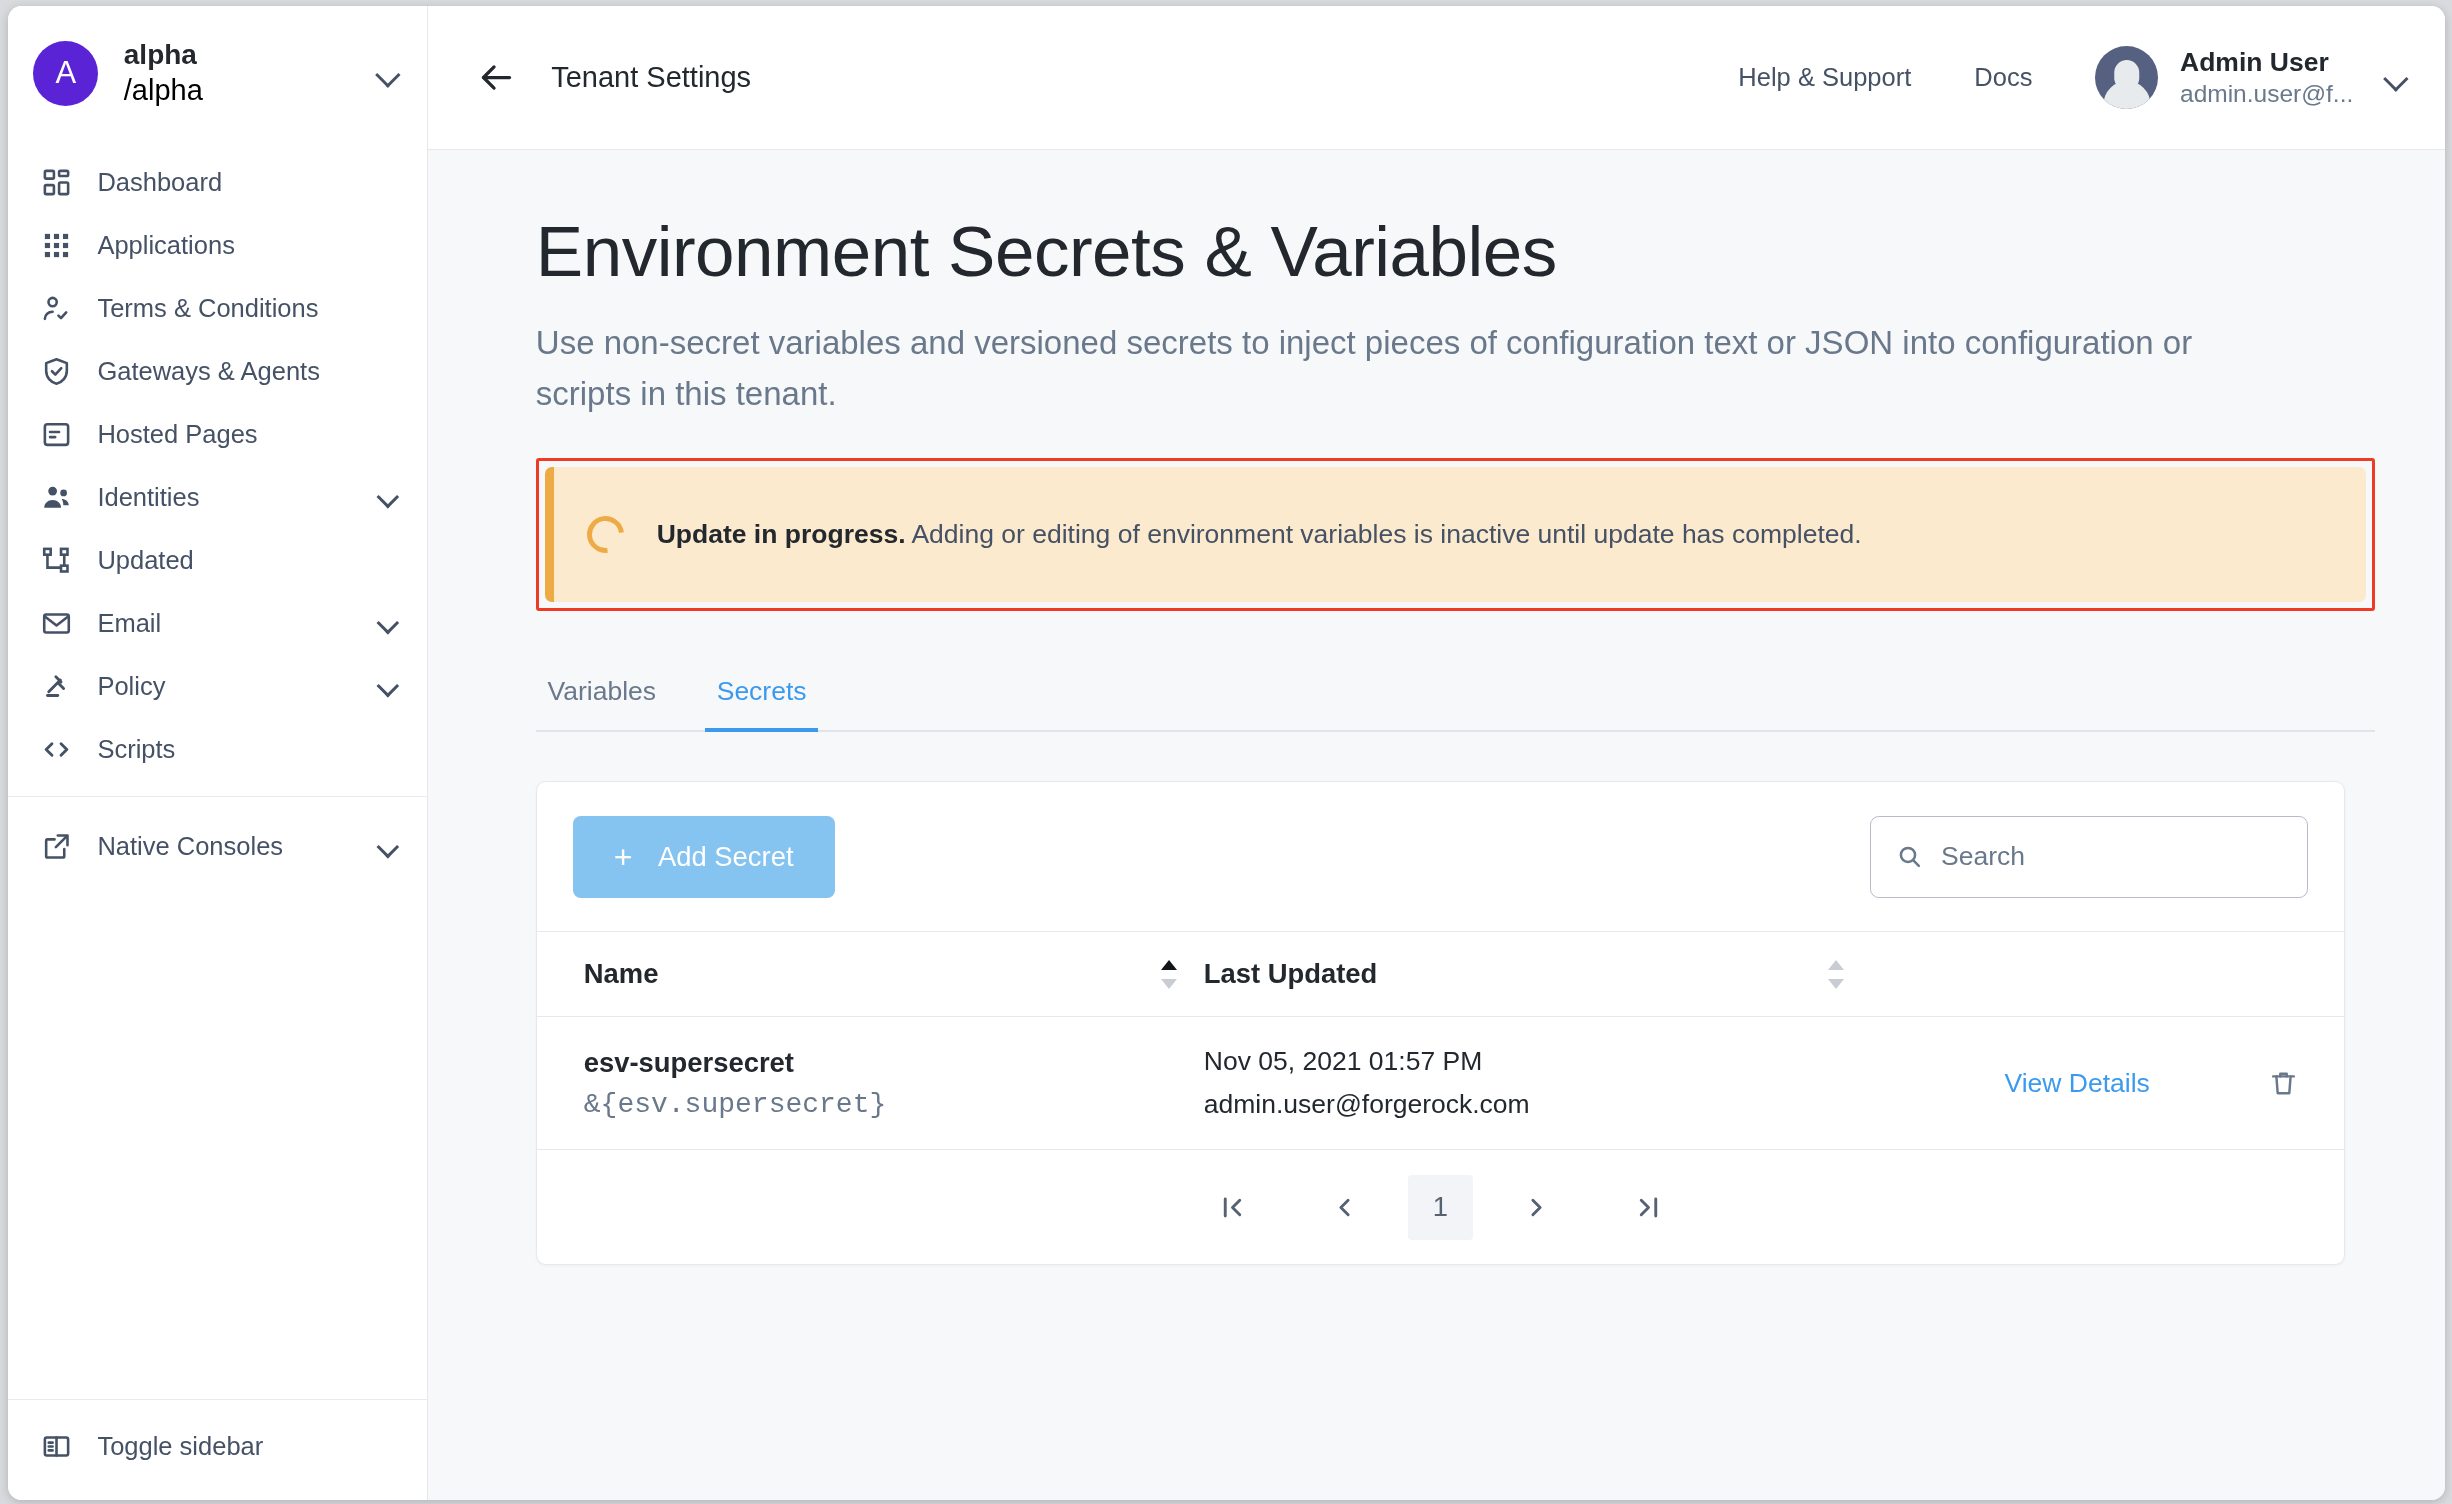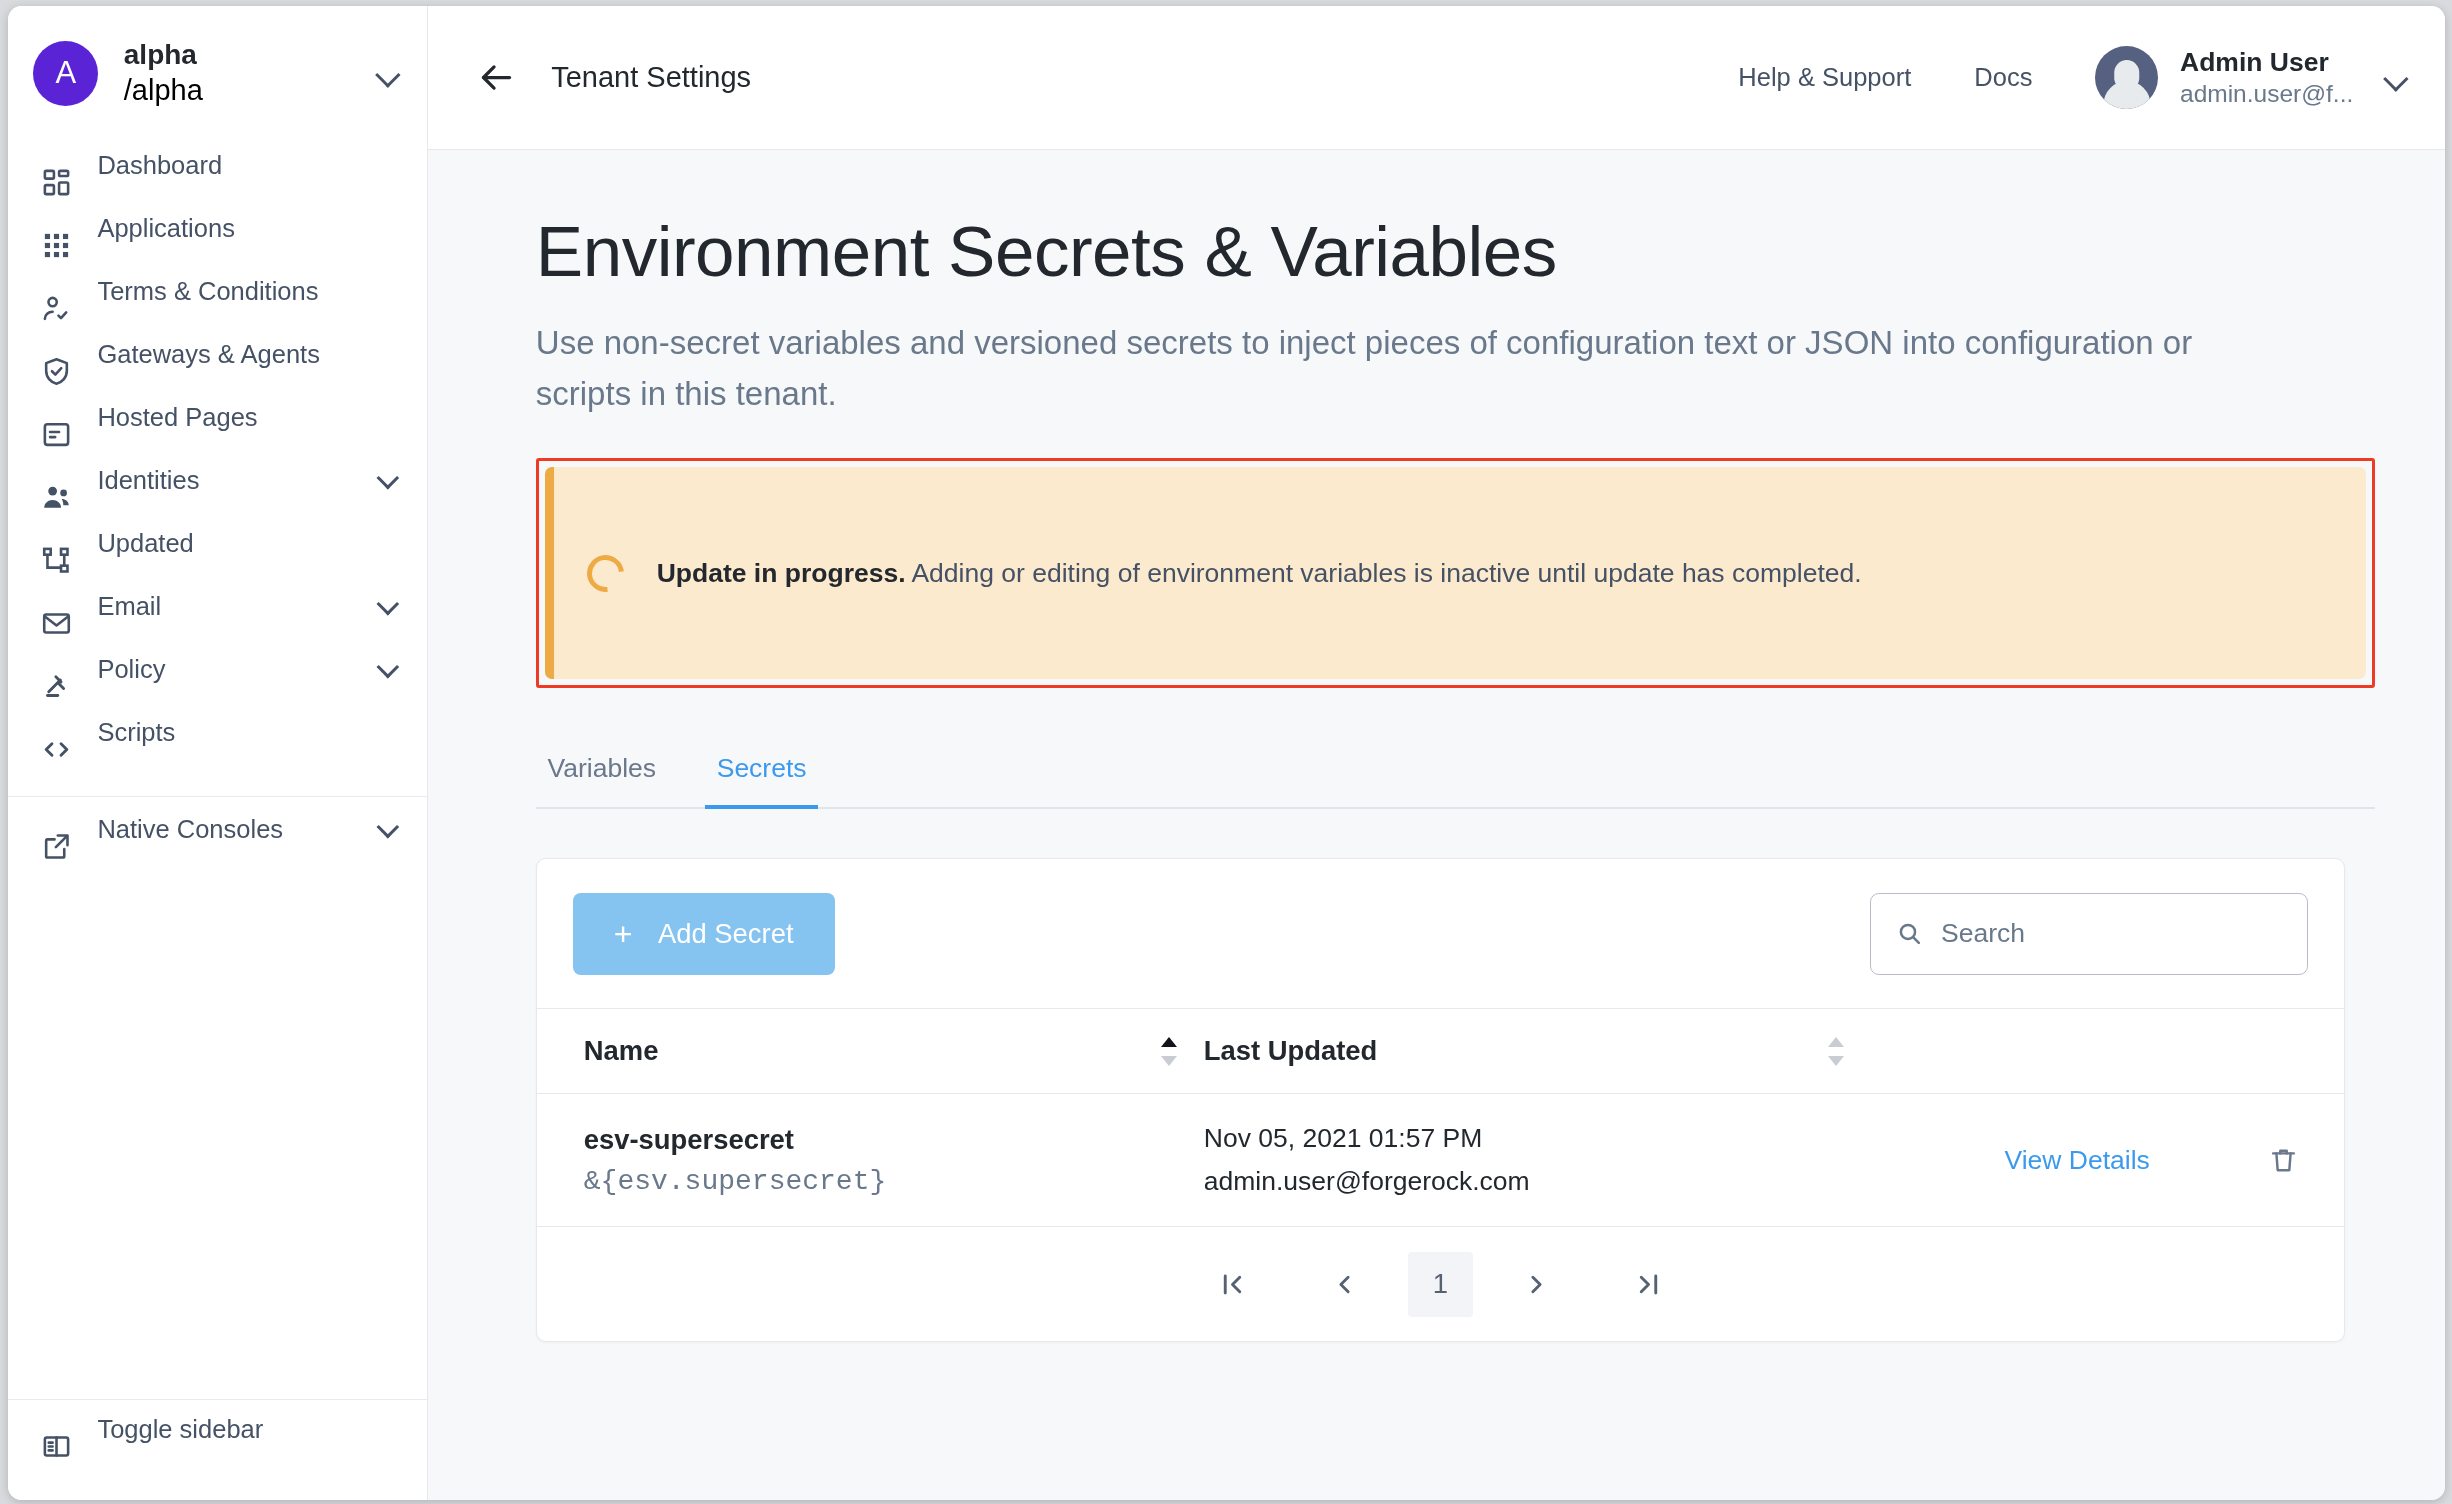--- a/index.html
+++ b/index.html
@@ -60,20 +60,21 @@
     left: 2.9px; top: 4.9px;
     width: 14.7px; height: 14.7px;
     border-right: 3.4px solid #455165;
     border-bottom: 3.4px solid #455165;
     transform: rotate(45deg);
   }
   .nav { padding-top: 9.8px; flex: 0 0 auto; }
   .nav-sep { height: 1px; background: #e9eaee; margin: 15.7px 0 0 0; }
   .nav-item {
     display: flex;
+    align-items: center;
     height: 63px;
     padding: 0 25.5px 0 33px;
     cursor: pointer;
     color: #455165;
   }
   .nav-ico {
     width: 39px; flex: 0 0 39px;
     display: flex; align-items: center; justify-content: flex-start;
     color: #455165;
   }
@@ -186,21 +187,21 @@
     border: 3.9px solid #ef3b25;
     border-radius: 2.9px;
     padding: 5.9px;
     width: 1839px;
     background: #f7f8fa;
   }
   .alert {
     background: #fbeacd;
     border-left: 9.8px solid #eeab45;
     border-radius: 6.9px;
-    height: 212px;
+    height: 135px;
     display: flex;
     align-items: center;
     padding-left: 33px;
   }
   .spinner {
     width: 37px; height: 37px;
     border: 5.9px solid #eeab45;
     border-right-color: transparent;
     border-radius: 50%;
     flex: 0 0 37px;

